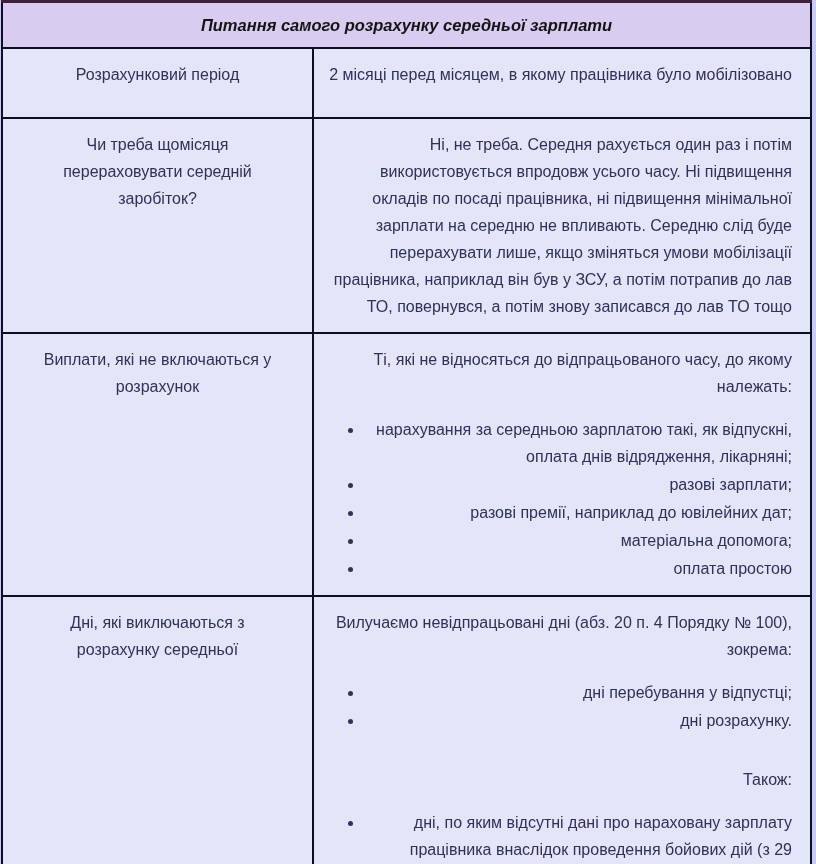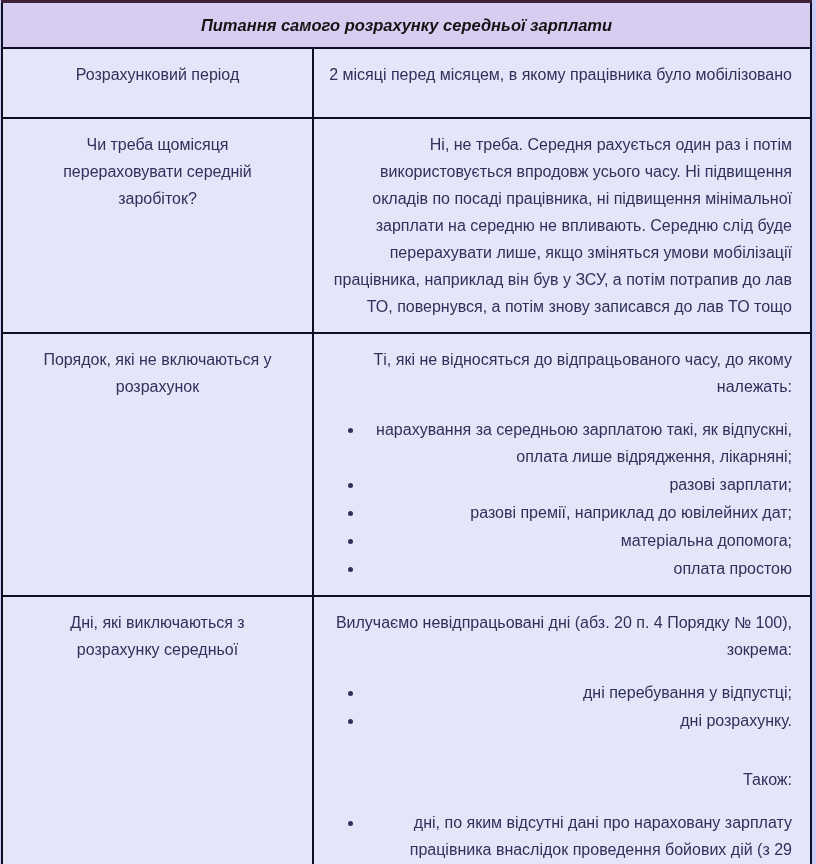--- a/index.html
+++ b/index.html
@@ -90,25 +90,25 @@
           <p>2 місяці перед місяцем, в якому працівника було мобілізовано</p>
         </td>
       </tr>
       <tr>
         <td class="q-cell"><span>Чи треба щомісяця перераховувати середній заробіток?</span></td>
         <td class="a-cell">
           <p>Ні, не треба. Середня рахується один раз і потім використовується впродовж усього часу. Ні підвищення окладів по посаді працівника, ні підвищення мінімальної зарплати на середню не впливають. Середню слід буде перерахувати лише, якщо зміняться умови мобілізації працівника, наприклад він був у ЗСУ, а потім потрапив до лав ТО, повернувся, а потім знову записався до лав ТО тощо</p>
         </td>
       </tr>
       <tr>
-        <td class="q-cell"><span>Порядок, які </span><b>не включаються</b><span> у розрахунок</span></td>
+        <td class="q-cell"><span>Виплати, які </span><b>не включаються</b><span> у розрахунок</span></td>
         <td class="a-cell">
           <p>Ті, які не відносяться до відпрацьованого часу, до якому належать:</p>
           <ul>
-            <li>нарахування за середньою зарплатою такі, як відпускні, оплата лише відрядження, лікарняні;</li>
+            <li>нарахування за середньою зарплатою такі, як відпускні, оплата днів відрядження, лікарняні;</li>
             <li>разові зарплати;</li>
             <li>разові премії, наприклад до ювілейних дат;</li>
             <li>матеріальна допомога;</li>
             <li>оплата простою</li>
           </ul>
         </td>
       </tr>
       <tr>
         <td class="q-cell"><span>Дні, які виключаються з розрахунку середньої</span></td>
         <td class="a-cell">

